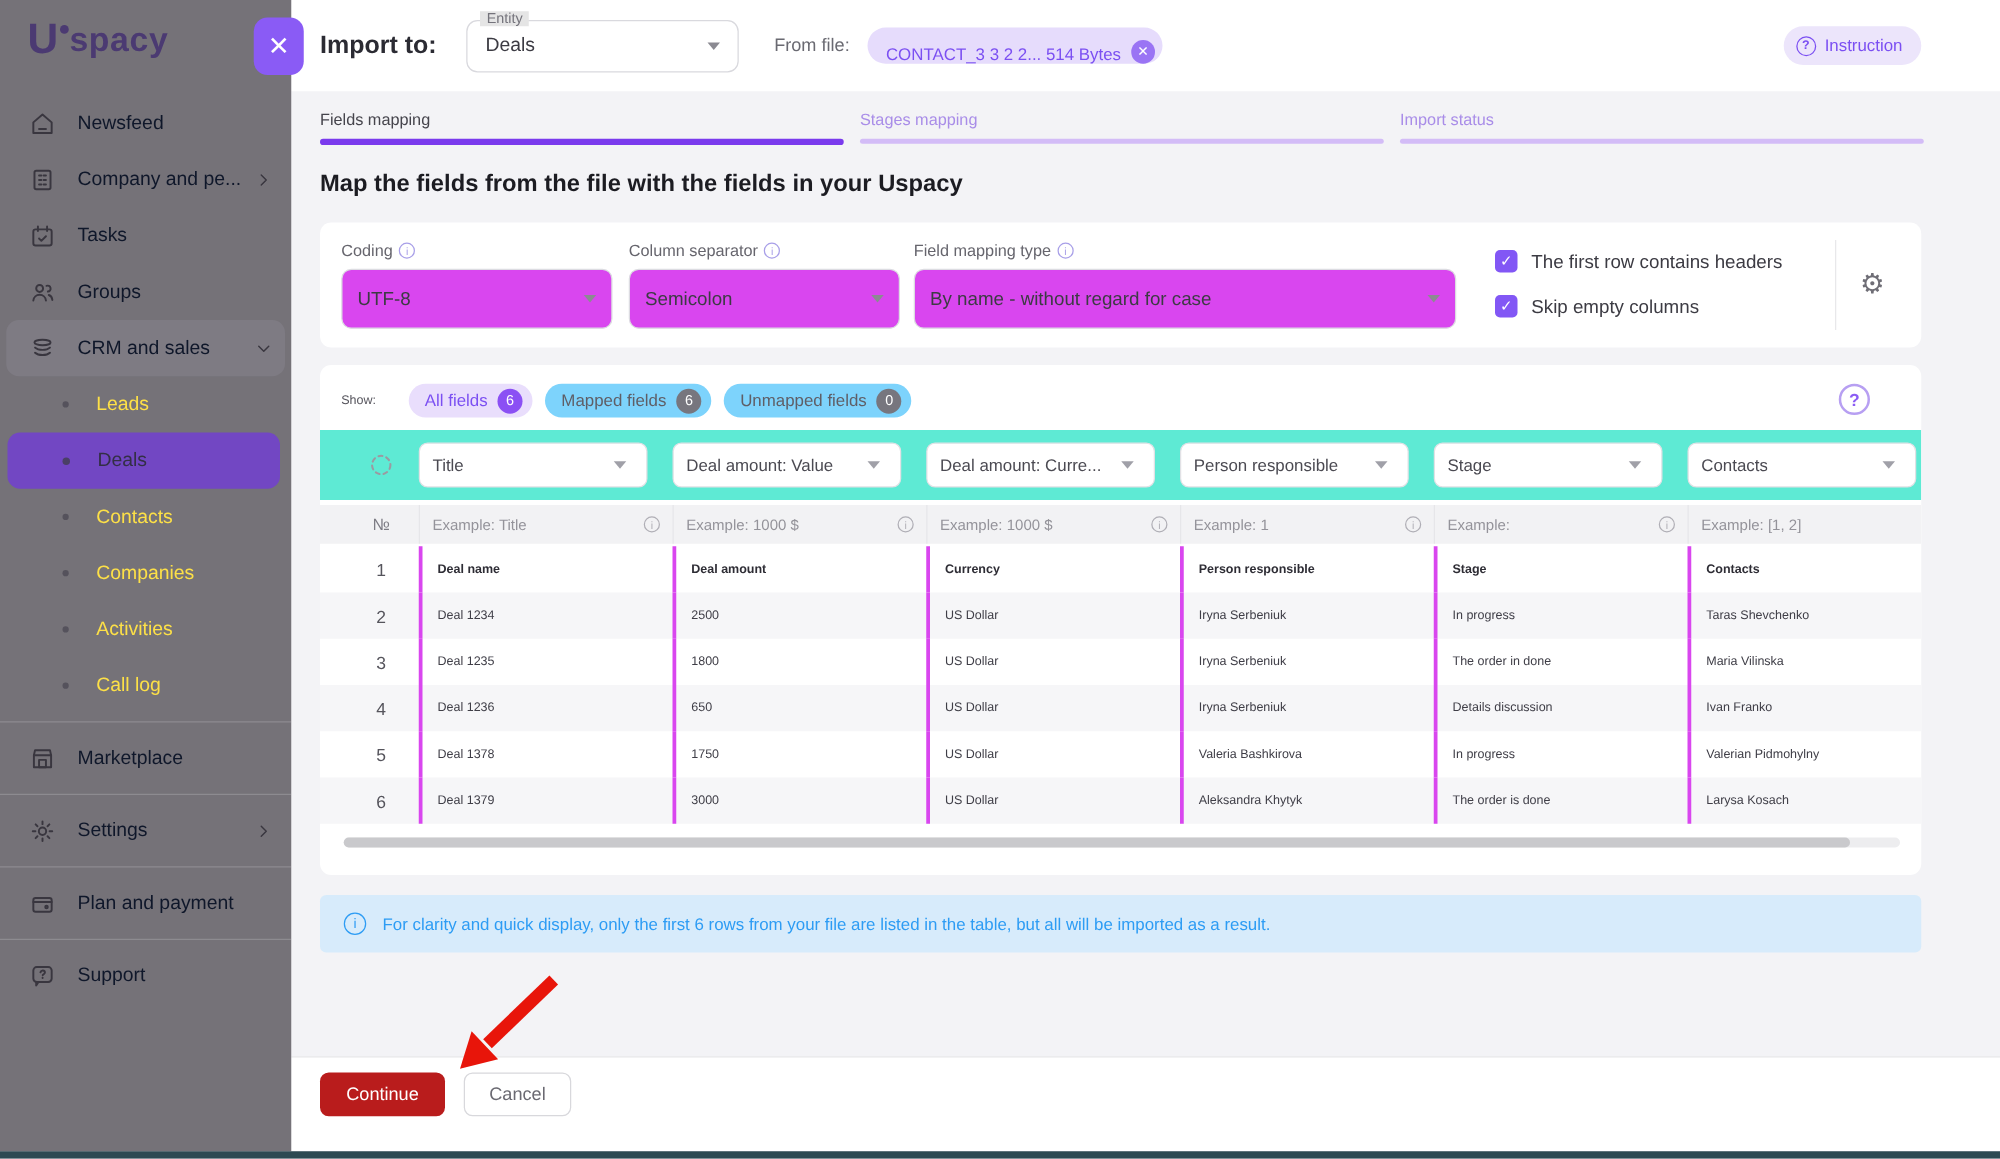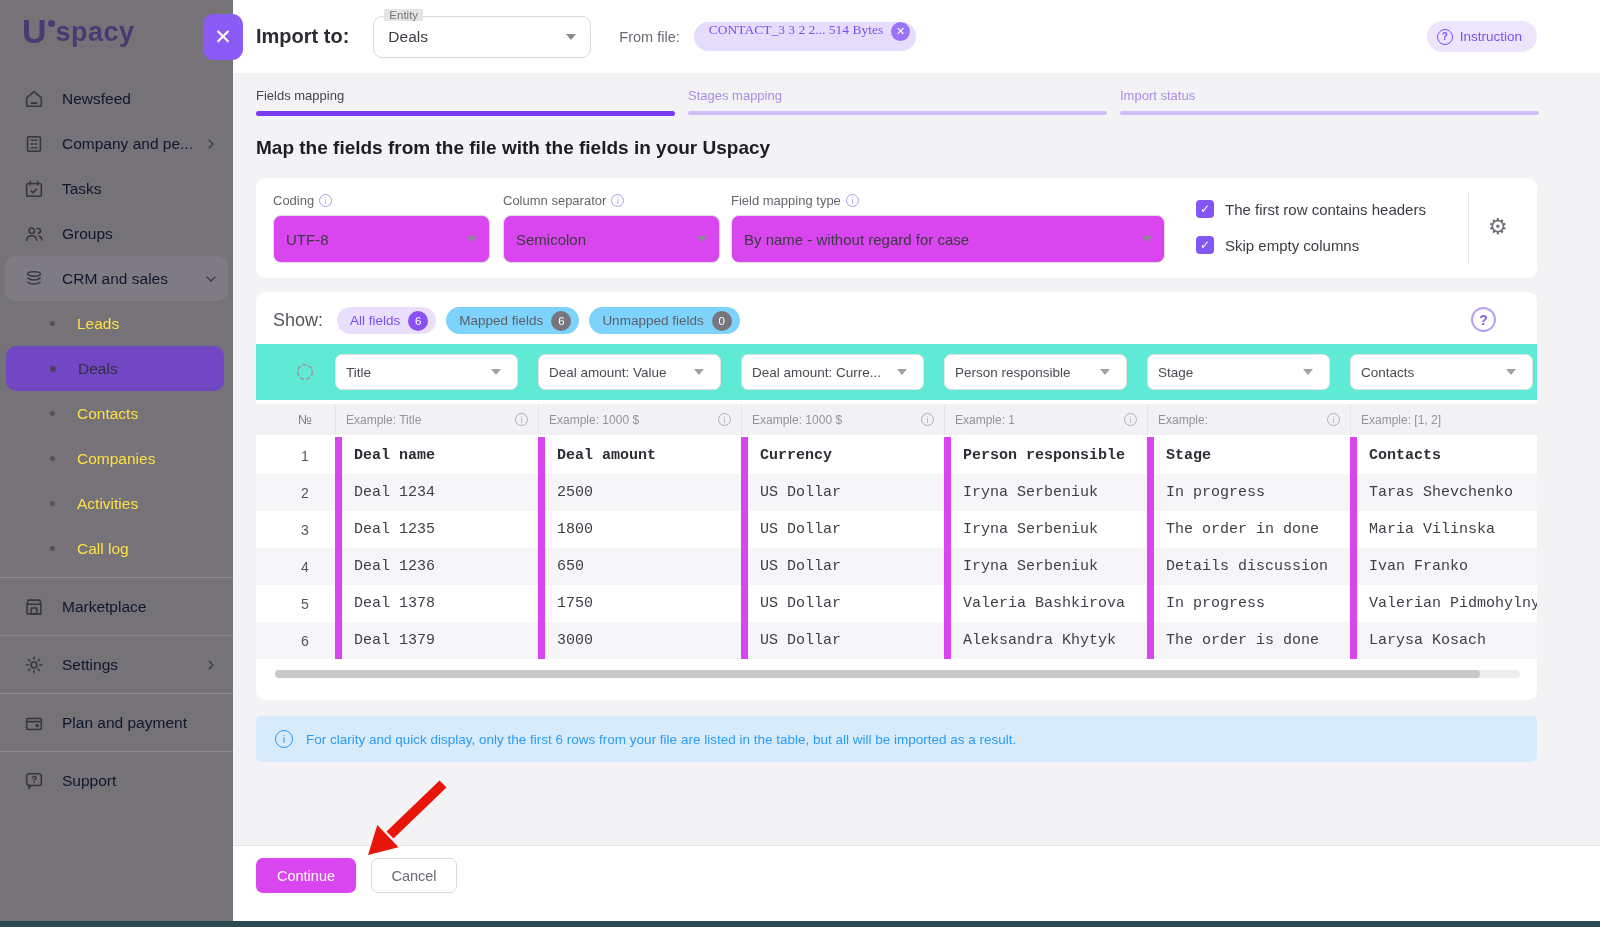--- a/index.html
+++ b/index.html
@@ -29,21 +29,21 @@
 
   
   .main { position:absolute; left:233px; top:0; width:1367px; height:927px; background:#f3f3f6; }
   .topbar { position:absolute; left:0; top:0; width:1367px; height:73px; background:#fff; display:flex; align-items:center; }
   .import-to { margin-left:23px; font-size:20px; font-weight:700; color:#2b2b33; }
   .entity-select { position:relative; margin-left:24px; width:218px; height:42px; border:1px solid #d9d9de; border-radius:9px; background:#fff; display:flex; align-items:center; padding:0 14px; cursor:pointer; }
   .entity-select .legend { position:absolute; top:-8px; left:10px; background:#e5e5e5; padding:0 5px; font-size:11.5px; color:#74737b; }
   .entity-select .val { font-size:15.5px; color:#3c3b43; }
   .caret { margin-left:auto; width:0; height:0; border-left:5px solid transparent; border-right:5px solid transparent; border-top:6px solid #8b8a92; }
   .fromfile-label { margin-left:28px; font-size:14.5px; color:#6a6a72; }
-  .file-chip { margin-left:14px; height:29px; background:#e6dcfc; border-radius:15px; display:flex; align-items:flex-start; padding:0 6px 0 15px; font-size:13.5px; color:#7b4ff2; cursor:default;font-family:Liberation Serif, serif; }
+  .file-chip { margin-left:14px; height:29px; background:#e6dcfc; border-radius:15px; display:flex; align-items:flex-end; padding:0 6px 0 15px; font-size:13.5px; color:#7b4ff2; cursor:default; }
   .file-chip .chipx { width:19px; height:19px; margin-left:8px; border-radius:50%; background:#9a74f4; color:#fff; font-size:11px; display:flex; align-items:center; justify-content:center; cursor:pointer; }
   .instruction-btn { margin-left:auto; margin-right:63px; height:31px; background:#ece5fb; border-radius:16px; display:flex; align-items:center; padding:0 15px 0 10px; font-size:13.5px; color:#7b4ff2; cursor:pointer; }
   .qcirc-sm { width:16px; height:16px; border:1.4px solid #7b4ff2; border-radius:50%; display:flex; align-items:center; justify-content:center; font-size:10px; font-weight:700; margin-right:7px; }
 
   
   .steps { position:absolute; left:23px; top:88px; display:flex; gap:13px; }
   .step { width:419px; }
   .step .slabel { font-size:13px; margin-bottom:8px; }
   .step .sbar { height:4px; border-radius:3px; background:#d3bcf7; }
   .step.active .slabel { color:#45444c; }
@@ -60,21 +60,21 @@
   .i-circ { width:13px; height:13px; border:1px solid #a89fe8; border-radius:50%; color:#a89fe8; font-size:8.5px; display:inline-flex; align-items:center; justify-content:center; font-style:normal; }
   .sel { height:48px; border:1px solid #dcdce1; border-radius:8px; background:#d946ef; display:flex; align-items:center; padding:0 12px; font-size:15px; color:#3c3b43; cursor:pointer; }
   .chk-row { position:absolute; display:flex; align-items:center; gap:11px; font-size:15px; color:#3c3b43; cursor:pointer; }
   .chk { width:18px; height:18px; background:#8257f5; border-radius:4px; color:#fff; font-size:12px; display:flex; align-items:center; justify-content:center; }
   .vdiv { position:absolute; width:1px; background:#e8e8ea; }
   .gear { position:absolute; font-size:22px; color:#6f6e76; cursor:pointer; line-height:1; }
 
   
   .table-card { left:23px; top:292px; width:1281px; height:408px; overflow:hidden; }
   .show-row { position:absolute; left:17px; top:15px; display:flex; align-items:center; gap:10px; }
-  .show-label { font-size:18px; color:#55545c; margin-right:4px; }
+  .show-label { font-size:10px; color:#55545c; margin-right:16px; }
   .chip { height:27px; border-radius:14px; display:flex; align-items:center; gap:8px; padding:0 8px 0 13px; font-size:13.5px; cursor:pointer; background:#7dd3fc; color:#5f5e66; }
   .chip .cnt { min-width:20px; height:20px; border-radius:10px; background:#77767e; color:#fff; font-size:11.5px; display:flex; align-items:center; justify-content:center; padding:0 2px; }
   .chip.active { background:#e9defc; color:#7b4ff2; }
   .chip.active .cnt { background:#8b50f4; }
   .qcirc-lg { position:absolute; right:41px; top:15px; width:25px; height:25px; border:2px solid #b79ff2; border-radius:50%; color:#8b5cf4; font-weight:700; font-size:14px; display:flex; align-items:center; justify-content:center; cursor:pointer; }
 
   .map-strip { position:absolute; left:0; top:52px; width:1281px; height:56px; background:#5eead4; }
   .tgrid { display:grid; grid-template-columns:60px repeat(6,203px); width:1278px; margin-left:19px; }
   .map-strip .tgrid { align-items:center; height:56px; }
   .sync-cell { display:flex; align-items:center; justify-content:center; }
@@ -85,36 +85,36 @@
   .example-row { position:absolute; left:0; top:112px; width:1281px; height:31px; background:#f2f2f4; }
   .example-row .tgrid { height:31px; align-items:center; }
   .ex-cell { display:flex; align-items:center; font-size:12px; color:#94939a; padding:0 10px; height:100%; border-left:1px solid #e6e6e9; white-space:nowrap; overflow:hidden; }
   .ex-cell .i-circ { margin-left:auto; border-color:#b0afb6; color:#b0afb6; flex:0 0 auto; }
   .ex-num { display:flex; align-items:center; justify-content:center; font-size:13px; color:#7d7c84; }
 
   .rows { position:absolute; left:0; top:145px; width:1281px; }
   .trow { height:37px; }
   .trow .tgrid { height:37px; align-items:center; }
   .trow:nth-child(even) { background:#f6f6f8; }
-  .tcell { font-size:15px; color:#3f3e47; padding:0 12px; white-space:nowrap; overflow:hidden; border-left:7px solid #d946ef; height:100%; display:flex; align-items:center;font-family:Liberation Mono, monospace; }
+  .tcell { font-size:10px; color:#3f3e47; padding:0 12px; white-space:nowrap; overflow:hidden; border-left:3px solid #d946ef; height:100%; display:flex; align-items:center; }
   .tnum { display:flex; align-items:center; justify-content:center; font-size:14px; color:#55545c; }
   .trow.bold .tcell { font-weight:700; color:#2e2d35; }
 
   .hscroll { position:absolute; left:19px; top:378px; width:1245px; height:8px; background:#ededef; border-radius:4px; }
   .hscroll .thumb { width:1205px; height:8px; background:#c9c9cc; border-radius:4px; cursor:pointer; }
 
   
   .info-banner { position:absolute; left:23px; top:716px; width:1281px; height:46px; background:#d7ebfb; border-radius:5px; display:flex; align-items:center; padding-left:19px; gap:13px; }
   .info-ic { width:18px; height:18px; border:1.6px solid #2d9cf4; border-radius:50%; color:#2d9cf4; font-size:11px; font-style:normal; display:flex; align-items:center; justify-content:center; flex:0 0 auto; }
   .info-text { font-size:13.5px; color:#2d9cf4; }
 
   
   .footer { position:absolute; left:0; top:845px; width:1367px; height:76px; background:#fff; border-top:1px solid #e5e5e8; }
   .btn { position:absolute; top:12px; height:35px; border-radius:7px; font-size:14.5px; display:flex; align-items:center; justify-content:center; cursor:pointer; font-family:inherit; }
-  .btn-continue { left:23px; width:100px; background:#d946ef; color:#fff; border:none; }
+  .btn-continue { left:23px; width:100px; background:#b91c1c; color:#fff; border:none; }
   .btn-cancel { left:138px; width:86px; background:#fff; color:#6b6a72; border:1px solid #d8d8dc; }
 
   .bottom-strip { position:absolute; left:0; top:921px; width:1600px; height:6px; background:#2c4a52; z-index:6; }
 
   .arrow-annot { position:absolute; left:352px; top:778px; z-index:10; pointer-events:none; }
 </style>
 </head>
 <body>
 
 <div class="sidebar">

